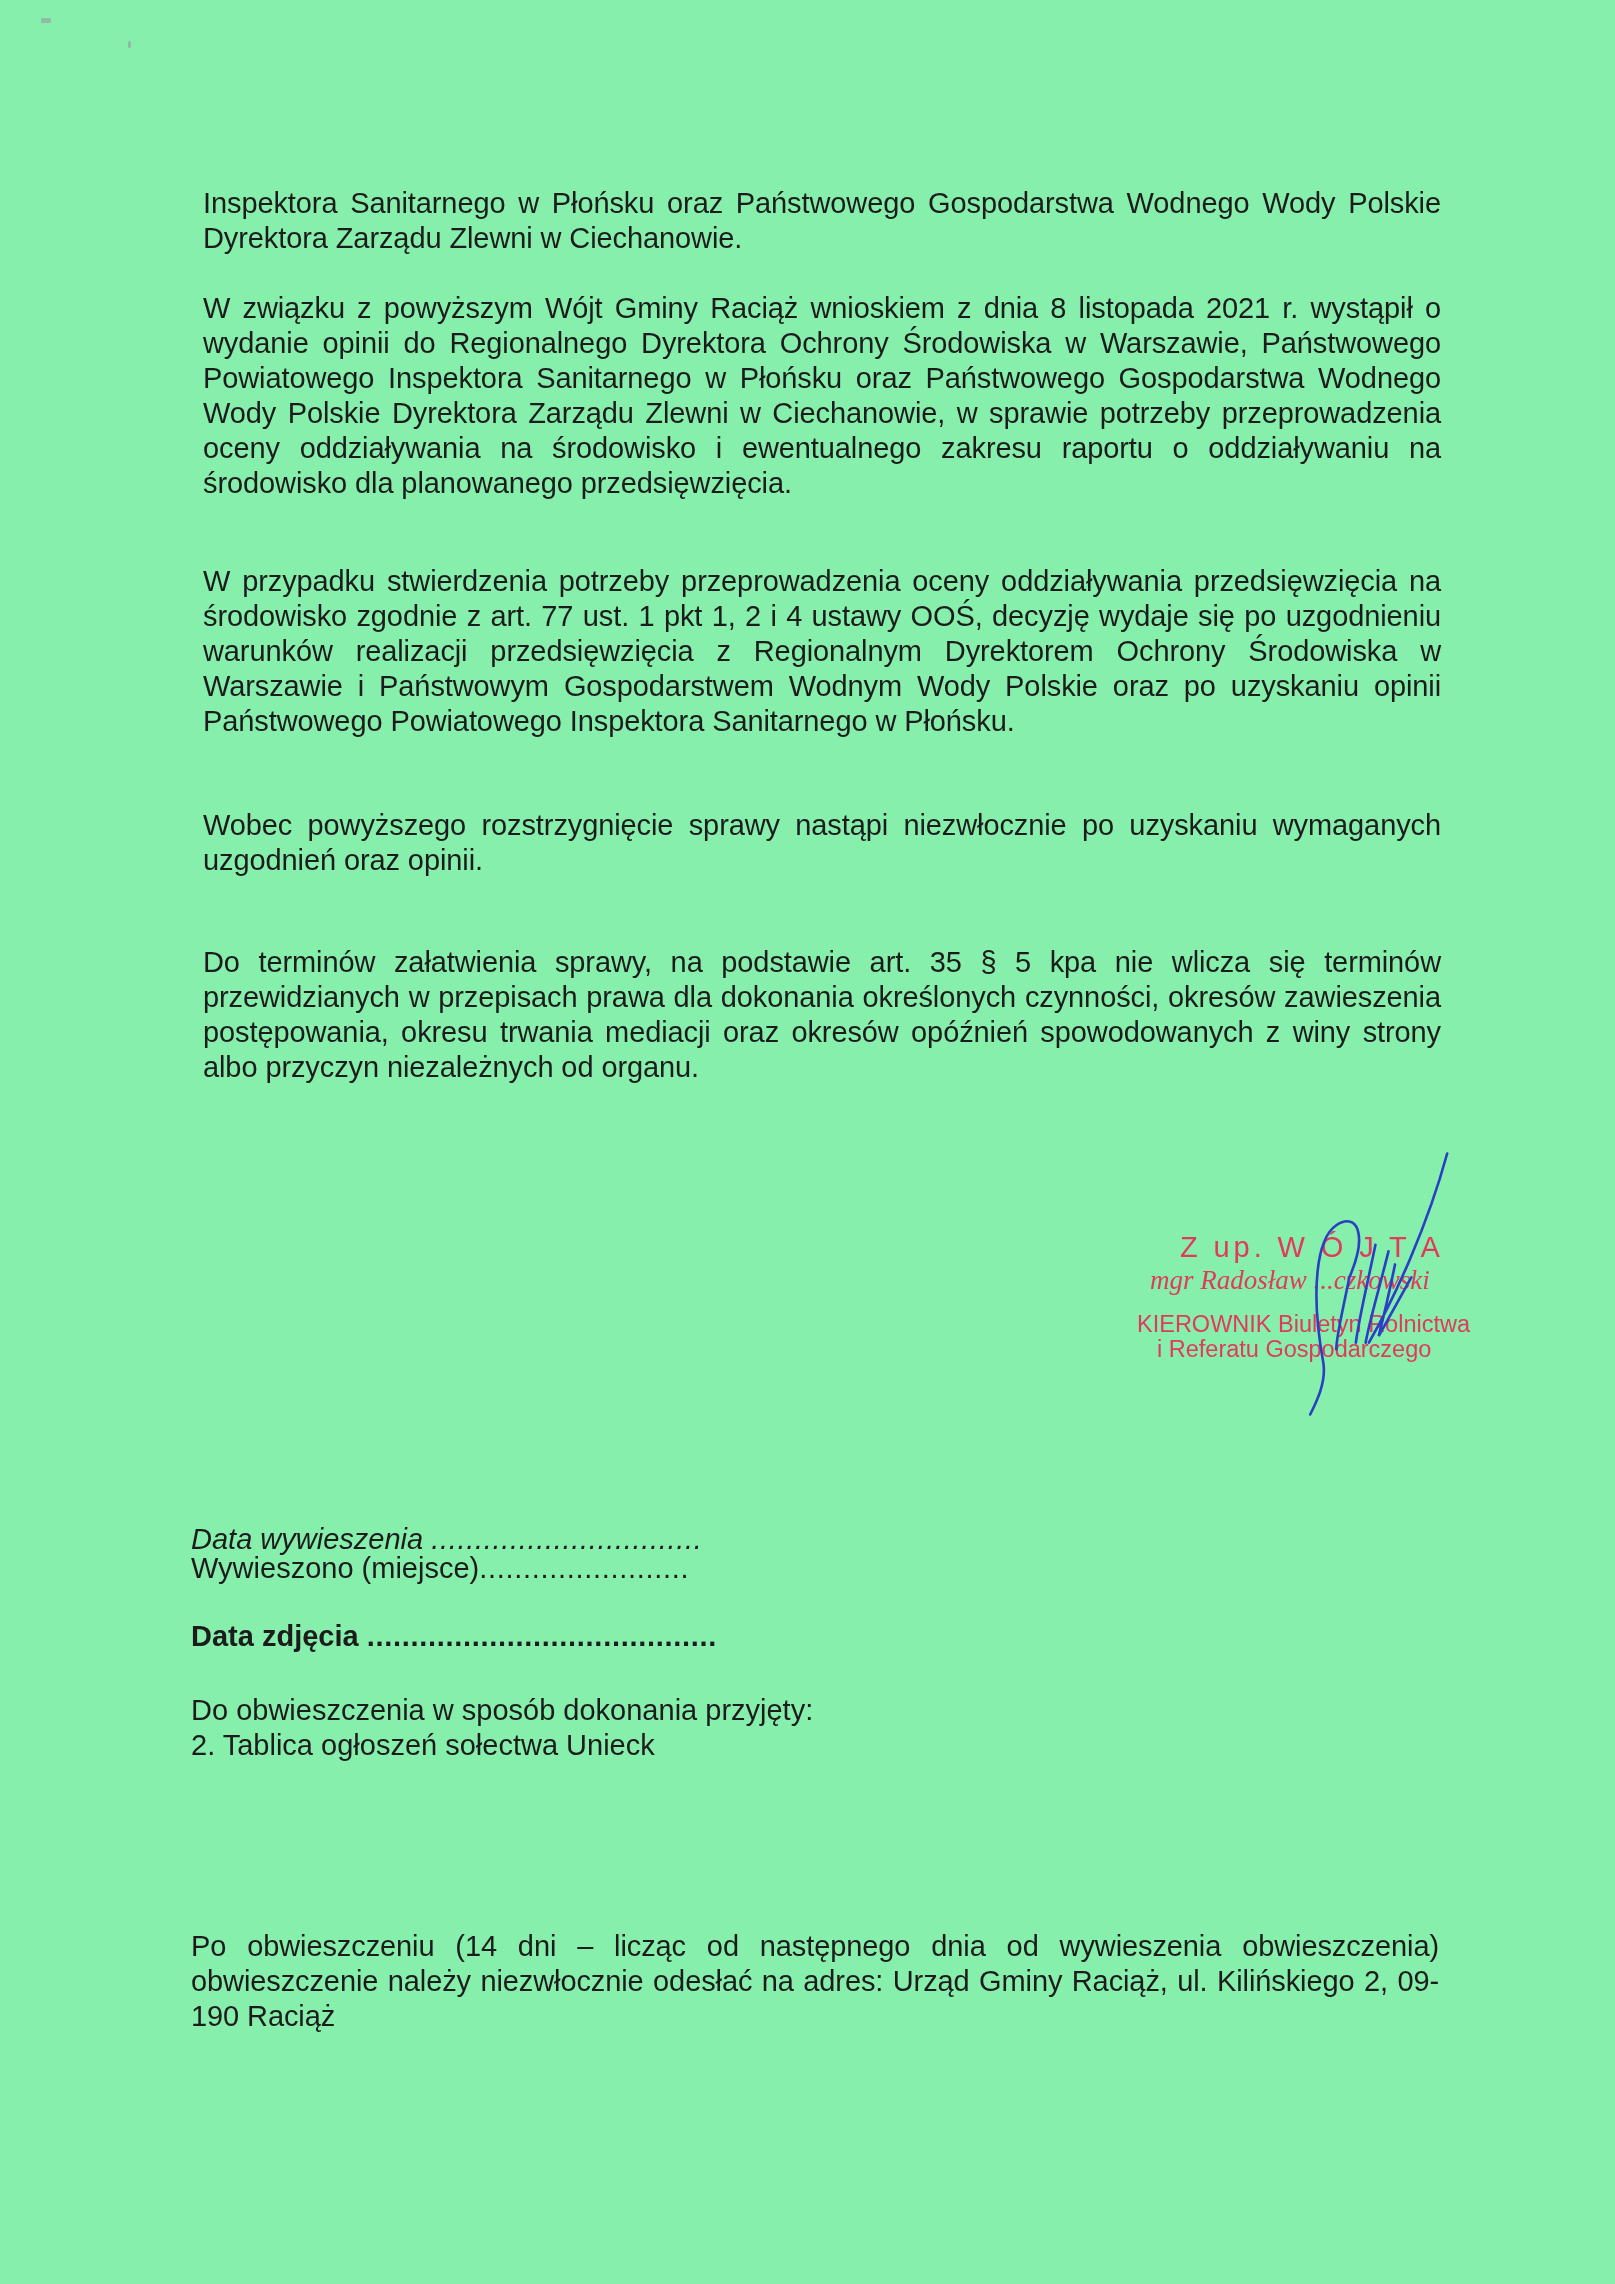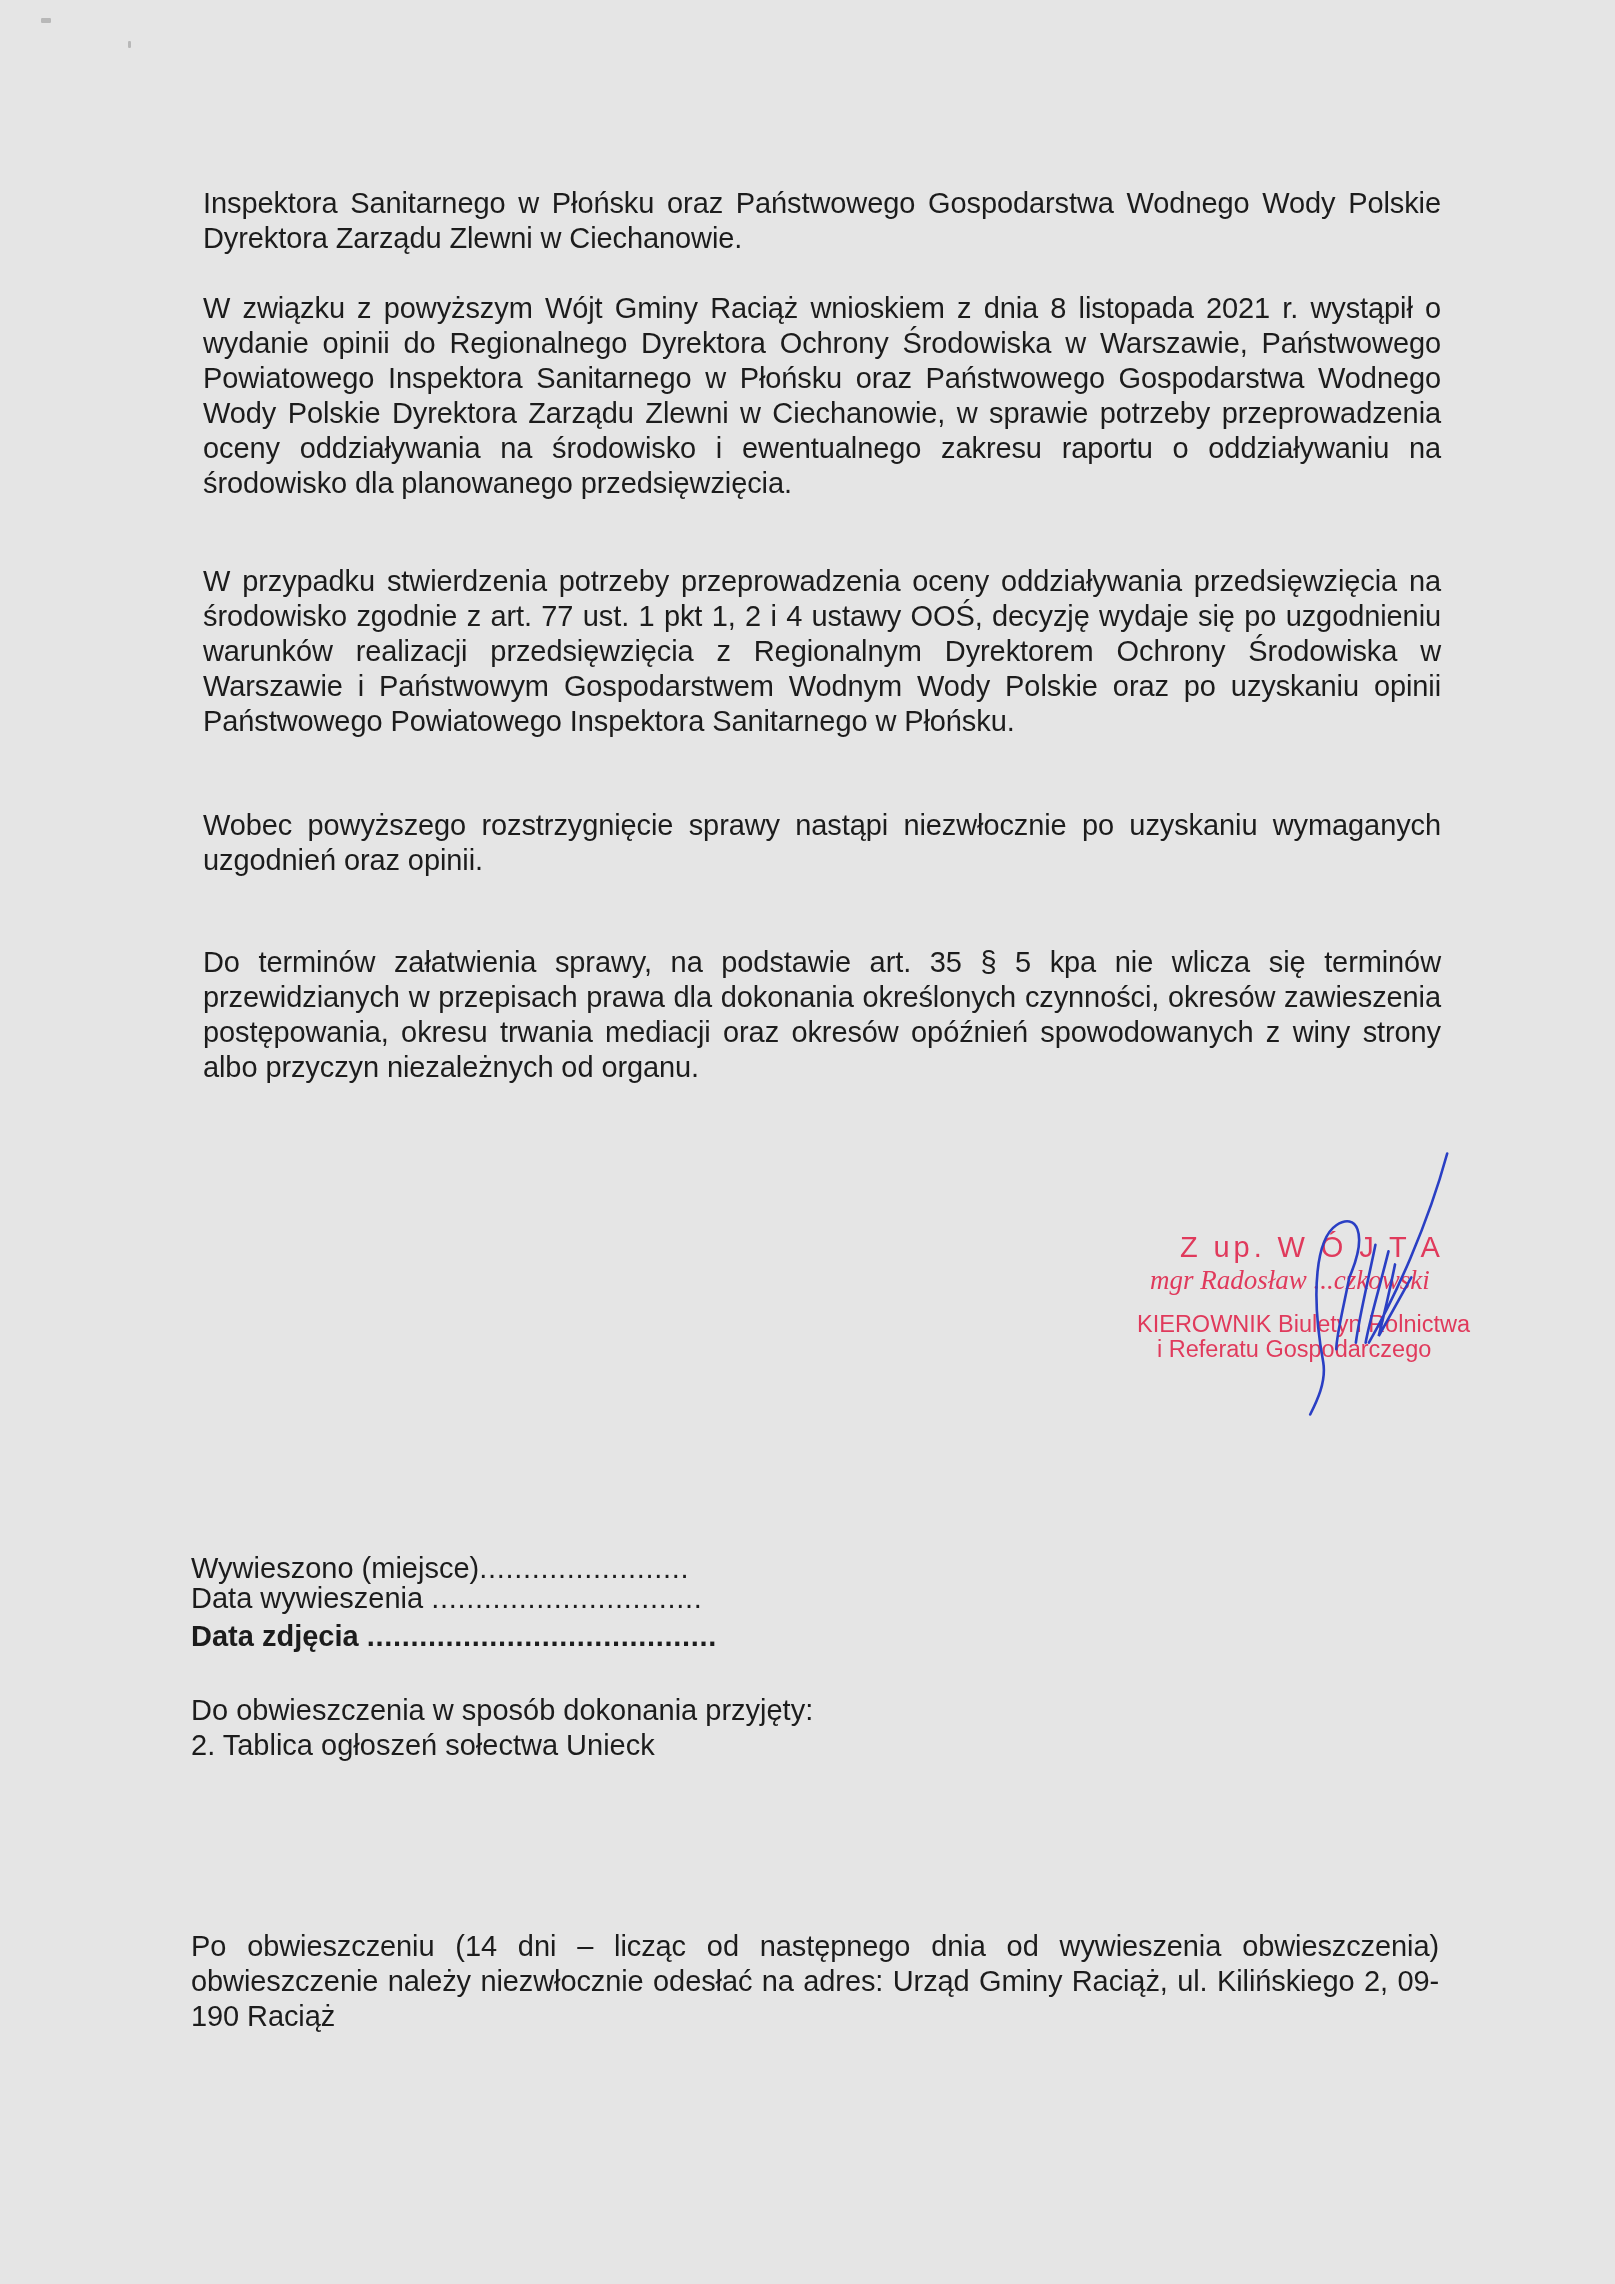--- a/index.html
+++ b/index.html
@@ -1,18 +1,18 @@
 <!DOCTYPE html>
 <html style="font-size:10.4px"><head>
 <meta charset="utf-8">
 <style>
   html, body { margin: 0; padding: 0; background: #ffffff; }
   body { width: 1616px; height: 2284px; position: relative; overflow: hidden;
          font-family: "Liberation Sans", sans-serif; color: #1c1c1c; }
-  .page { position: absolute; left: 0; top: 0; width: 1616px; height: 2284px; background: #e5e5e5; }
+  .page { position: absolute; left: 0; top: 0; width: 1616px; height: 2284px; background: #86efac; }
   .artifact { position: absolute; background: #9a9a9a; border-radius: 1.3px; opacity: .6; }
   .block { position: absolute; left: 203px; width: 1238px; font-size: 29px; line-height: 35px;
            text-align: justify; letter-spacing: -0.1px; }
   .block p { margin: 0; }
   .block.lastjust p { text-align-last: left; }
   .fill-line { position: absolute; left: 191px; font-size: 29px; line-height: 35px; }
   .fill-line .dots { letter-spacing: 0.7px; }
   .list-block { position: absolute; left: 191px; width: 1238px; font-size: 29px; line-height: 35px; }
   .list-block div { white-space: nowrap; }
   .stamp { position: absolute; color: #e03a5c; text-align: center; }
@@ -58,21 +58,21 @@
   <svg class="signature" viewBox="0 0 300 420">
     <path d="M230 10 C 200 120, 150 230, 110 300 M60 120 C 30 140, 20 220, 40 330 C 45 360, 30 390, 20 410
              M60 120 C 90 100, 110 130, 80 200 C 70 250, 60 290, 60 310
              M120 150 C 110 200, 95 260, 90 300 M140 160 C 125 220, 110 270, 105 300
              M150 180 C 140 230, 130 270, 125 290 L 175 200" fill="none" stroke="#2a3fc4" stroke-width="4" stroke-linecap="round"></path>
   </svg>
 
   <div class="fill-line" style="top:1551px;">
     <span>Wywieszono (miejsce)</span><span class="dots">........................</span>
   </div>
-  <div class="fill-line" style="top:1581px;">
+  <div class="fill-line" style="top:1522px;font-style:italic;">
     <span>Data wywieszenia </span><span class="dots">...............................</span>
   </div>
   <div class="fill-line" style="top:1619px;font-weight:bold;">
     <span>Data zdjęcia </span><span class="dots">........................................</span>
   </div>
 
   <div class="list-block" style="top:1693px;">
     <div>Do obwieszczenia w sposób dokonania przyjęty:</div>
     <div>2. Tablica ogłoszeń sołectwa Unieck</div>
   </div>

